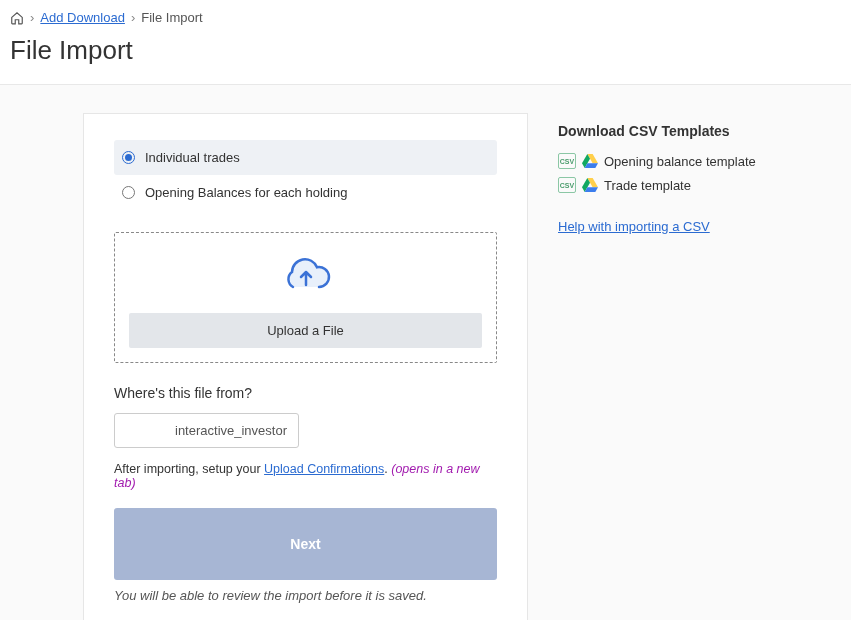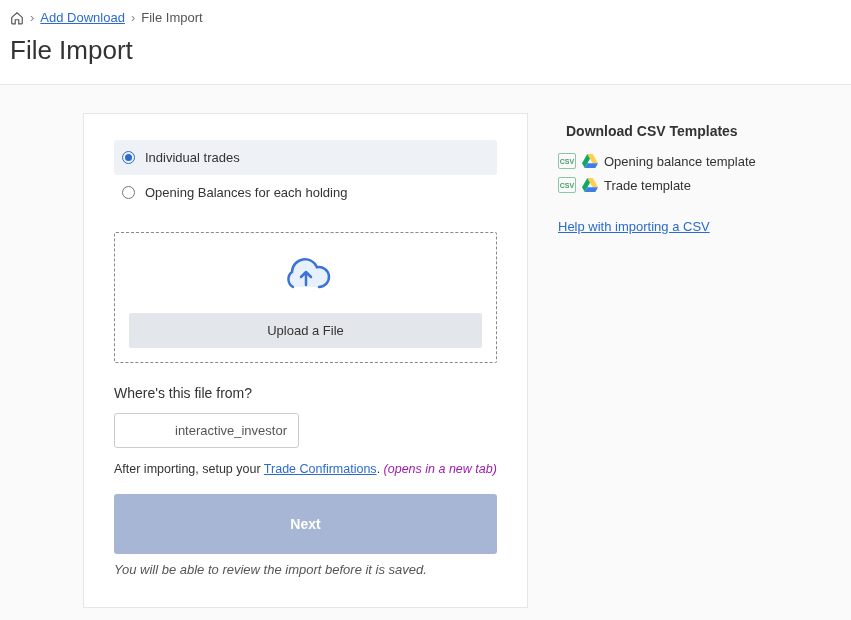--- a/index.html
+++ b/index.html
@@ -112,34 +112,34 @@
     text-align: right;
   }
   .hint-line { font-size: 12.5px; color: #333; margin-bottom: 18px; }
   .hint-line a { color: #2b6bd1; text-decoration: underline; }
   .hint-line .italic { font-style: italic; color: #a21caf; }
   .next-btn {
     display: block;
     width: 100%;
     background: #a7b6d4;
     border: none;
-    padding: 22px 0;
+    padding: 28px 0;
     font-size: 14px;
     font-weight: 600;
     color: #fff;
     border-radius: 3px;
     cursor: pointer;
     margin-bottom: 8px;
   }
   .review-note { font-size: 13px; font-style: italic; color: #555; }
   .side {
     width: 210px;
     padding-top: 10px;
   }
-  .side-title { font-size: 14px; font-weight: 600; color: #333; margin-bottom: 14px; margin-left: 8px; }
+  .side-title { font-size: 14px; font-weight: 600; color: #333; margin-bottom: 14px; }
   .tpl-row {
     display: flex;
     align-items: center;
     gap: 6px;
     font-size: 13px;
     color: #333;
     margin-bottom: 8px;
     cursor: pointer;
   }
   .csv-badge {
@@ -202,21 +202,21 @@
           <path d="M25 30V17m0 0l-5 5m5-5l5 5" fill="none" stroke="#3b72d6" stroke-width="2.5" stroke-linecap="round" stroke-linejoin="round"></path>
         </svg>
       </div>
       <button class="upload-btn">Upload a File</button>
     </div>
 
     <div class="section-label">Where's this file from?</div>
     <input class="text-input" type="text" value="interactive_investor" style="">
 
     <div class="hint-line">
-      <span>After importing, setup your </span><a href="#">Trade Confirmations</a><span>. </span><span class="italic">(opens in a new tab)</span>
+      <span>After importing, setup your </span><a href="#">Upload Confirmations</a><span>. </span><span class="italic">(opens in a new tab)</span>
     </div>
 
     <button class="next-btn">Next</button>
     <div class="review-note">You will be able to review the import before it is saved.</div>
   </div>
 
   <div class="side">
     <div class="side-title">Download CSV Templates</div>
 
     <div class="tpl-row">

